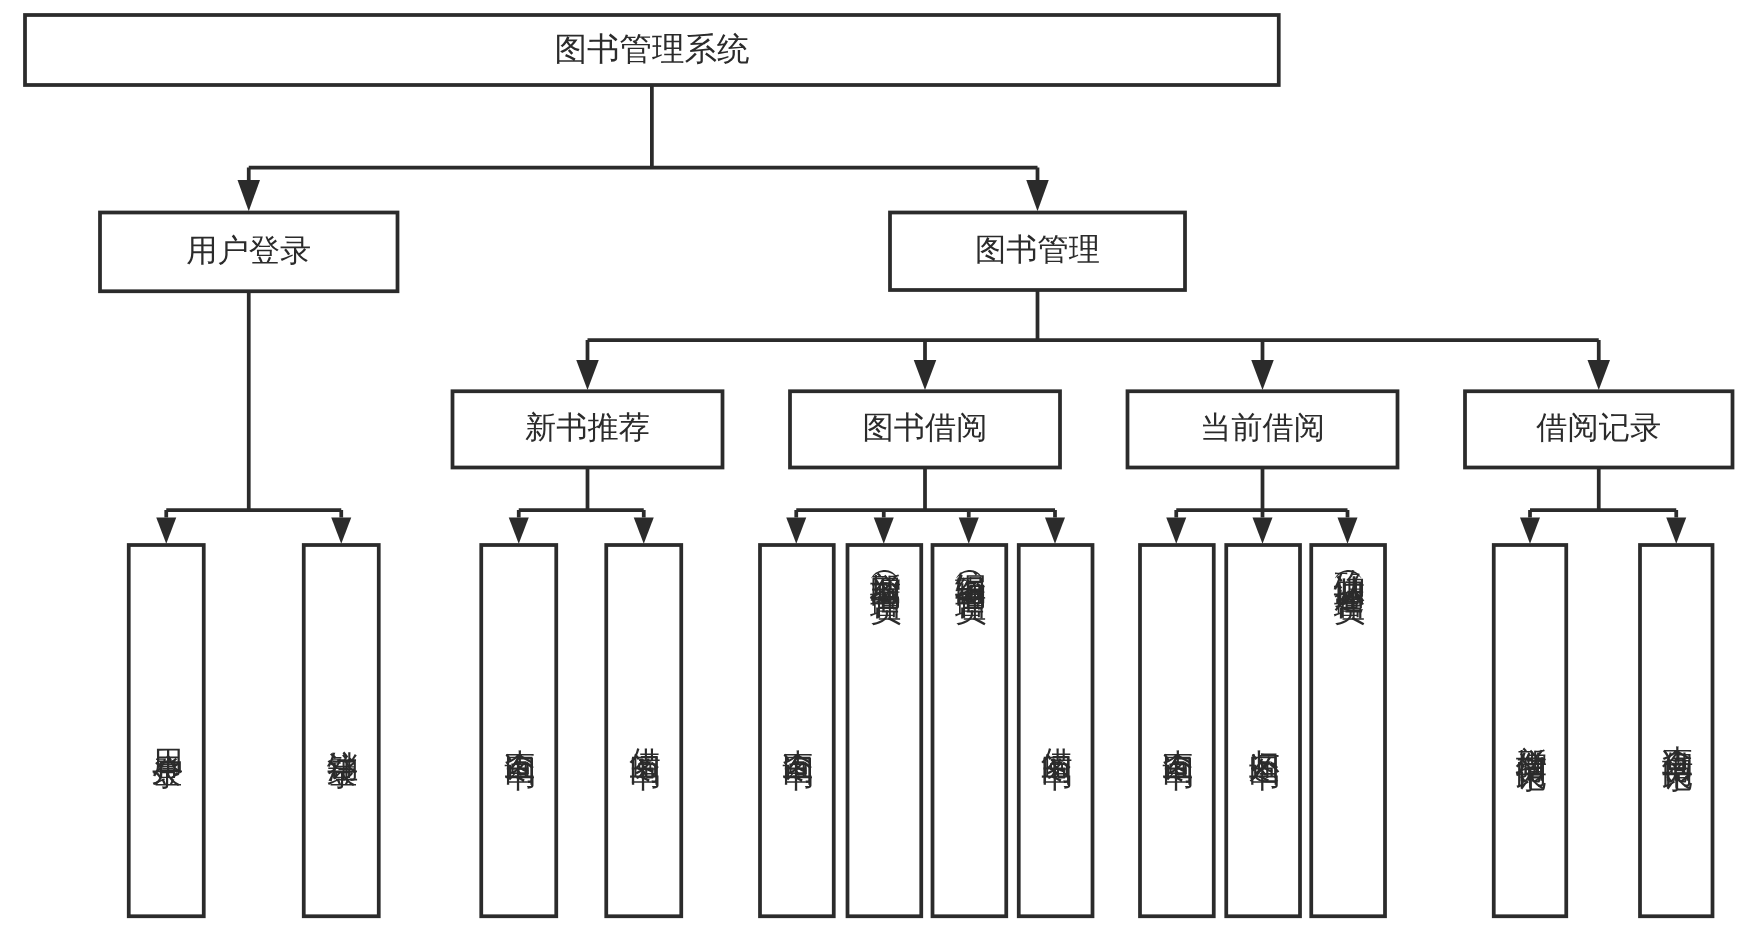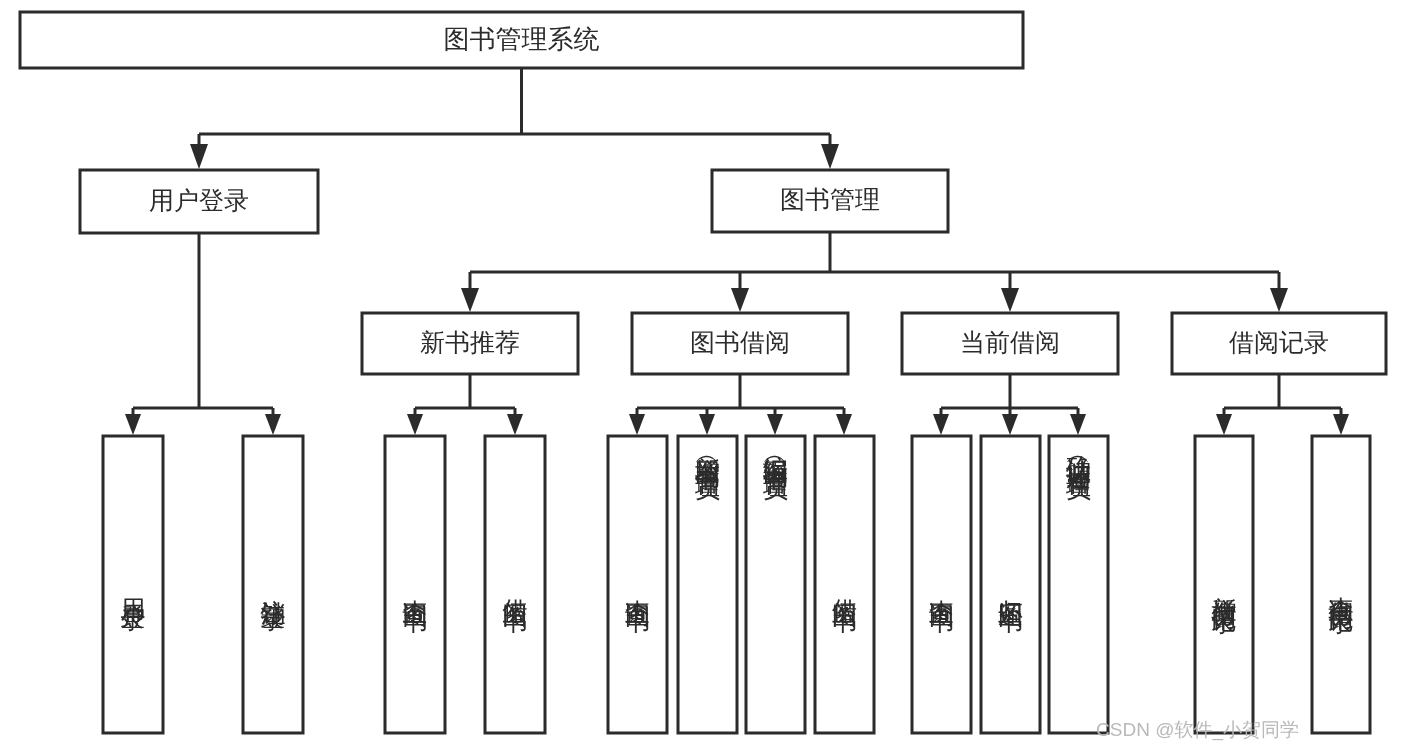--- a/index.html
+++ b/index.html
@@ -11,21 +11,20 @@
     width: 1405px;
     height: 747px;
     font-family: "Liberation Sans", "DejaVu Sans", sans-serif;
     overflow: hidden;
     position: relative;
   }
   #diagram-root {
     position: relative;
     width: 1289px;
     height: 747px;
-    padding-left: 18px;
   }
   svg.diagram-svg {
     position: absolute;
     left: 0;
     top: 0;
     width: 1405px;
     height: 747px;
     display: block;
   }
   .node-rect {
@@ -247,15 +246,14 @@
   <div class="leaf-label-wrap" style="left:1049px; top:436px; width:59px; height:297px; align-items:flex-start;">
     <span class="leaf-label">确认归还（管理员）</span>
   </div>
   <div class="leaf-label-wrap" style="left:1195px; top:436px; width:58px; height:297px;">
     <span class="leaf-label">新增借阅记录</span>
   </div>
   <div class="leaf-label-wrap" style="left:1312px; top:436px; width:58px; height:297px;">
     <span class="leaf-label">查询借阅记录</span>
   </div>
 
-  <div class="watermark">CSDN @软件_小贺同学</div>
 
 </div>
 
 </body></html>

